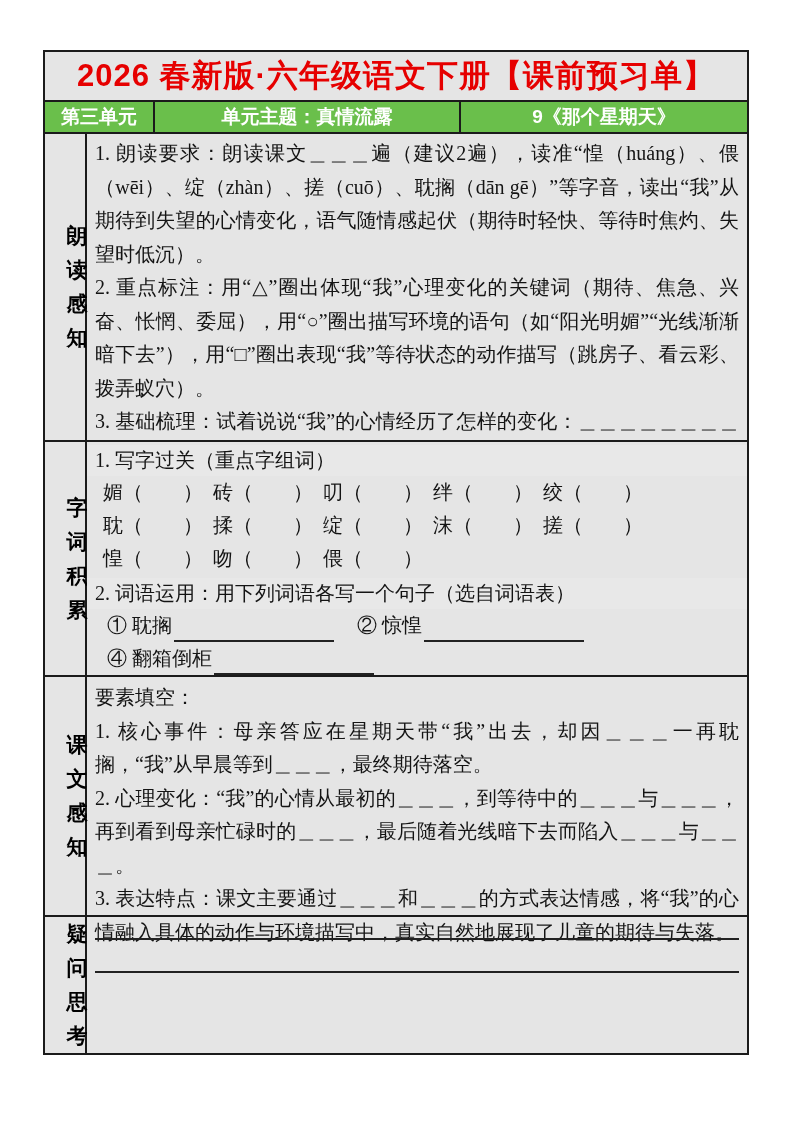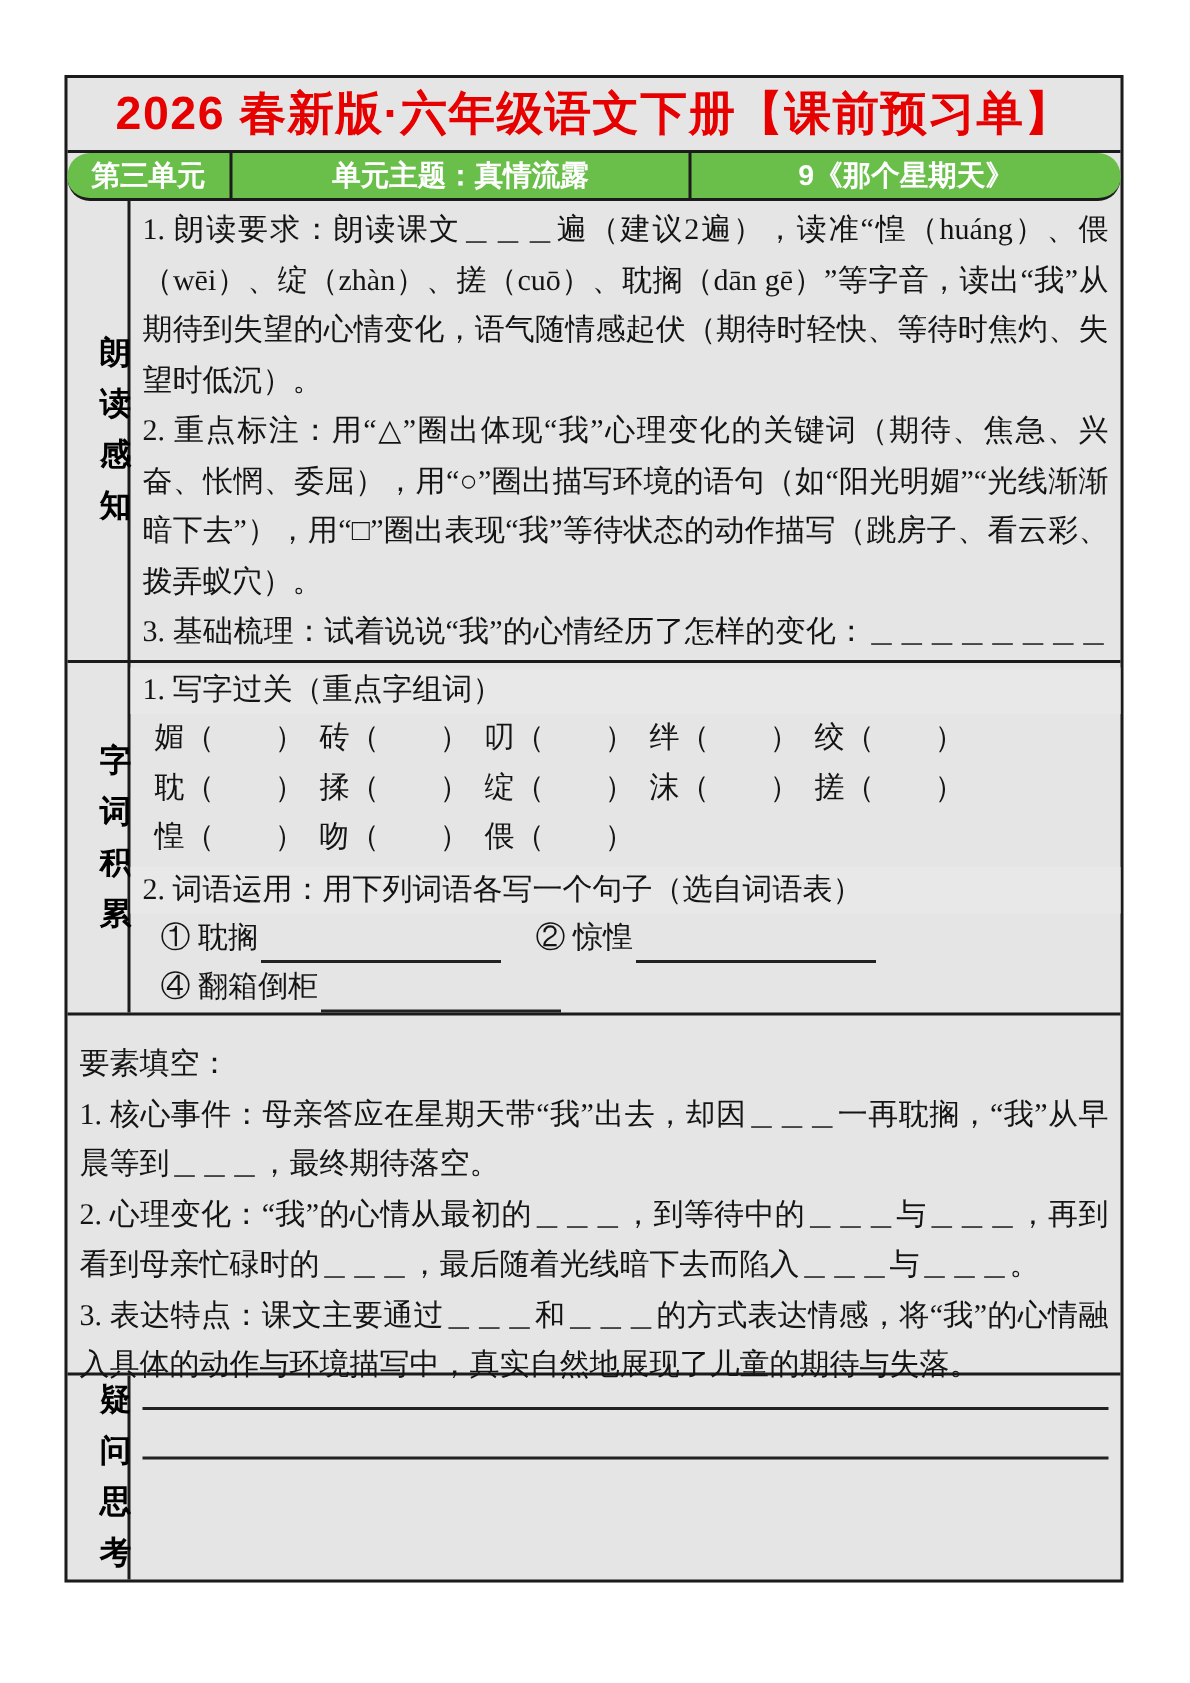--- a/index.html
+++ b/index.html
@@ -27,42 +27,42 @@
     font-family:"Liberation Sans","DejaVu Sans",sans-serif;
     font-weight:bold;font-size:31px;letter-spacing:1px;
     color:var(--title-red);white-space:nowrap;
   }
   
   .unit-bar{
     height:32px;display:flex;
     border-bottom:2px solid var(--border-dark);
     background:var(--header-green);
     font-family:"Liberation Sans","DejaVu Sans",sans-serif;
-    font-weight:bold;font-size:19px;color:#ffffff;border-radius:15px;
+    font-weight:bold;font-size:19px;color:#ffffff;
   }
   .unit-bar .cell{display:flex;align-items:center;justify-content:center;height:100%;}
   .unit-bar .c1{width:110px;border-right:2px solid var(--border-dark);}
   .unit-bar .c2{width:306px;border-right:2px solid var(--border-dark);}
   .unit-bar .c3{flex:1;}
   
   .row{display:flex;border-bottom:2px solid var(--border-dark);}
   .row:last-child{border-bottom:none;}
   .row-label{
     width:42px;flex:0 0 42px;border-right:2px solid var(--border-dark);
     display:flex;align-items:center;justify-content:center;padding-left:24px;
   }
   .vlabel{
     width:24px;text-align:center;word-break:break-all;
     font-family:"Liberation Sans","DejaVu Sans",sans-serif;
     font-weight:bold;font-size:21px;line-height:34px;color:#000;
   }
   .row-content{flex:1;min-width:0;}
   .row-reading .row-content{height:306px;padding-top:3px;}
   .row-words .row-content{height:233px;}
-  .row-comp .row-content{height:238px;padding-top:16px;}
+  .row-comp .row-content{height:238px;padding-top:4px;}
   .row-quest .row-content{height:133px;padding-top:4px;}
   .para{
     margin:0 8px;font-size:20px;line-height:33.5px;
     text-align:justify;text-justify:inter-ideograph;
   }
   .row-comp .para{line-height:33.5px;}
   .row-quest .para{line-height:36px;}
   
   .gray-bar{
     background:var(--highlight-gray);
@@ -157,20 +157,23 @@
           </div>
         <div class="sent-item">
             <span>④ 翻箱倒柜</span>
             <span class="blank"></span>
           </div>
       </div>
     </div>
   </div>
 
   <div class="row row-comp">
+    <div class="row-label">
+      <div class="vlabel">课文感知</div>
+    </div>
     <div class="row-content">
       <p class="para">要素填空：</p>
       <p class="para">1. 核心事件：母亲答应在星期天带“我”出去，却因＿＿＿一再耽搁，“我”从早晨等到＿＿＿，最终期待落空。</p>
       <p class="para">2. 心理变化：“我”的心情从最初的＿＿＿，到等待中的＿＿＿与＿＿＿，再到看到母亲忙碌时的＿＿＿，最后随着光线暗下去而陷入＿＿＿与＿＿＿。</p>
       <p class="para">3. 表达特点：课文主要通过＿＿＿和＿＿＿的方式表达情感，将“我”的心情融入具体的动作与环境描写中，真实自然地展现了儿童的期待与失落。</p>
     </div>
   </div>
 
   <div class="row row-quest">
     <div class="row-label">

